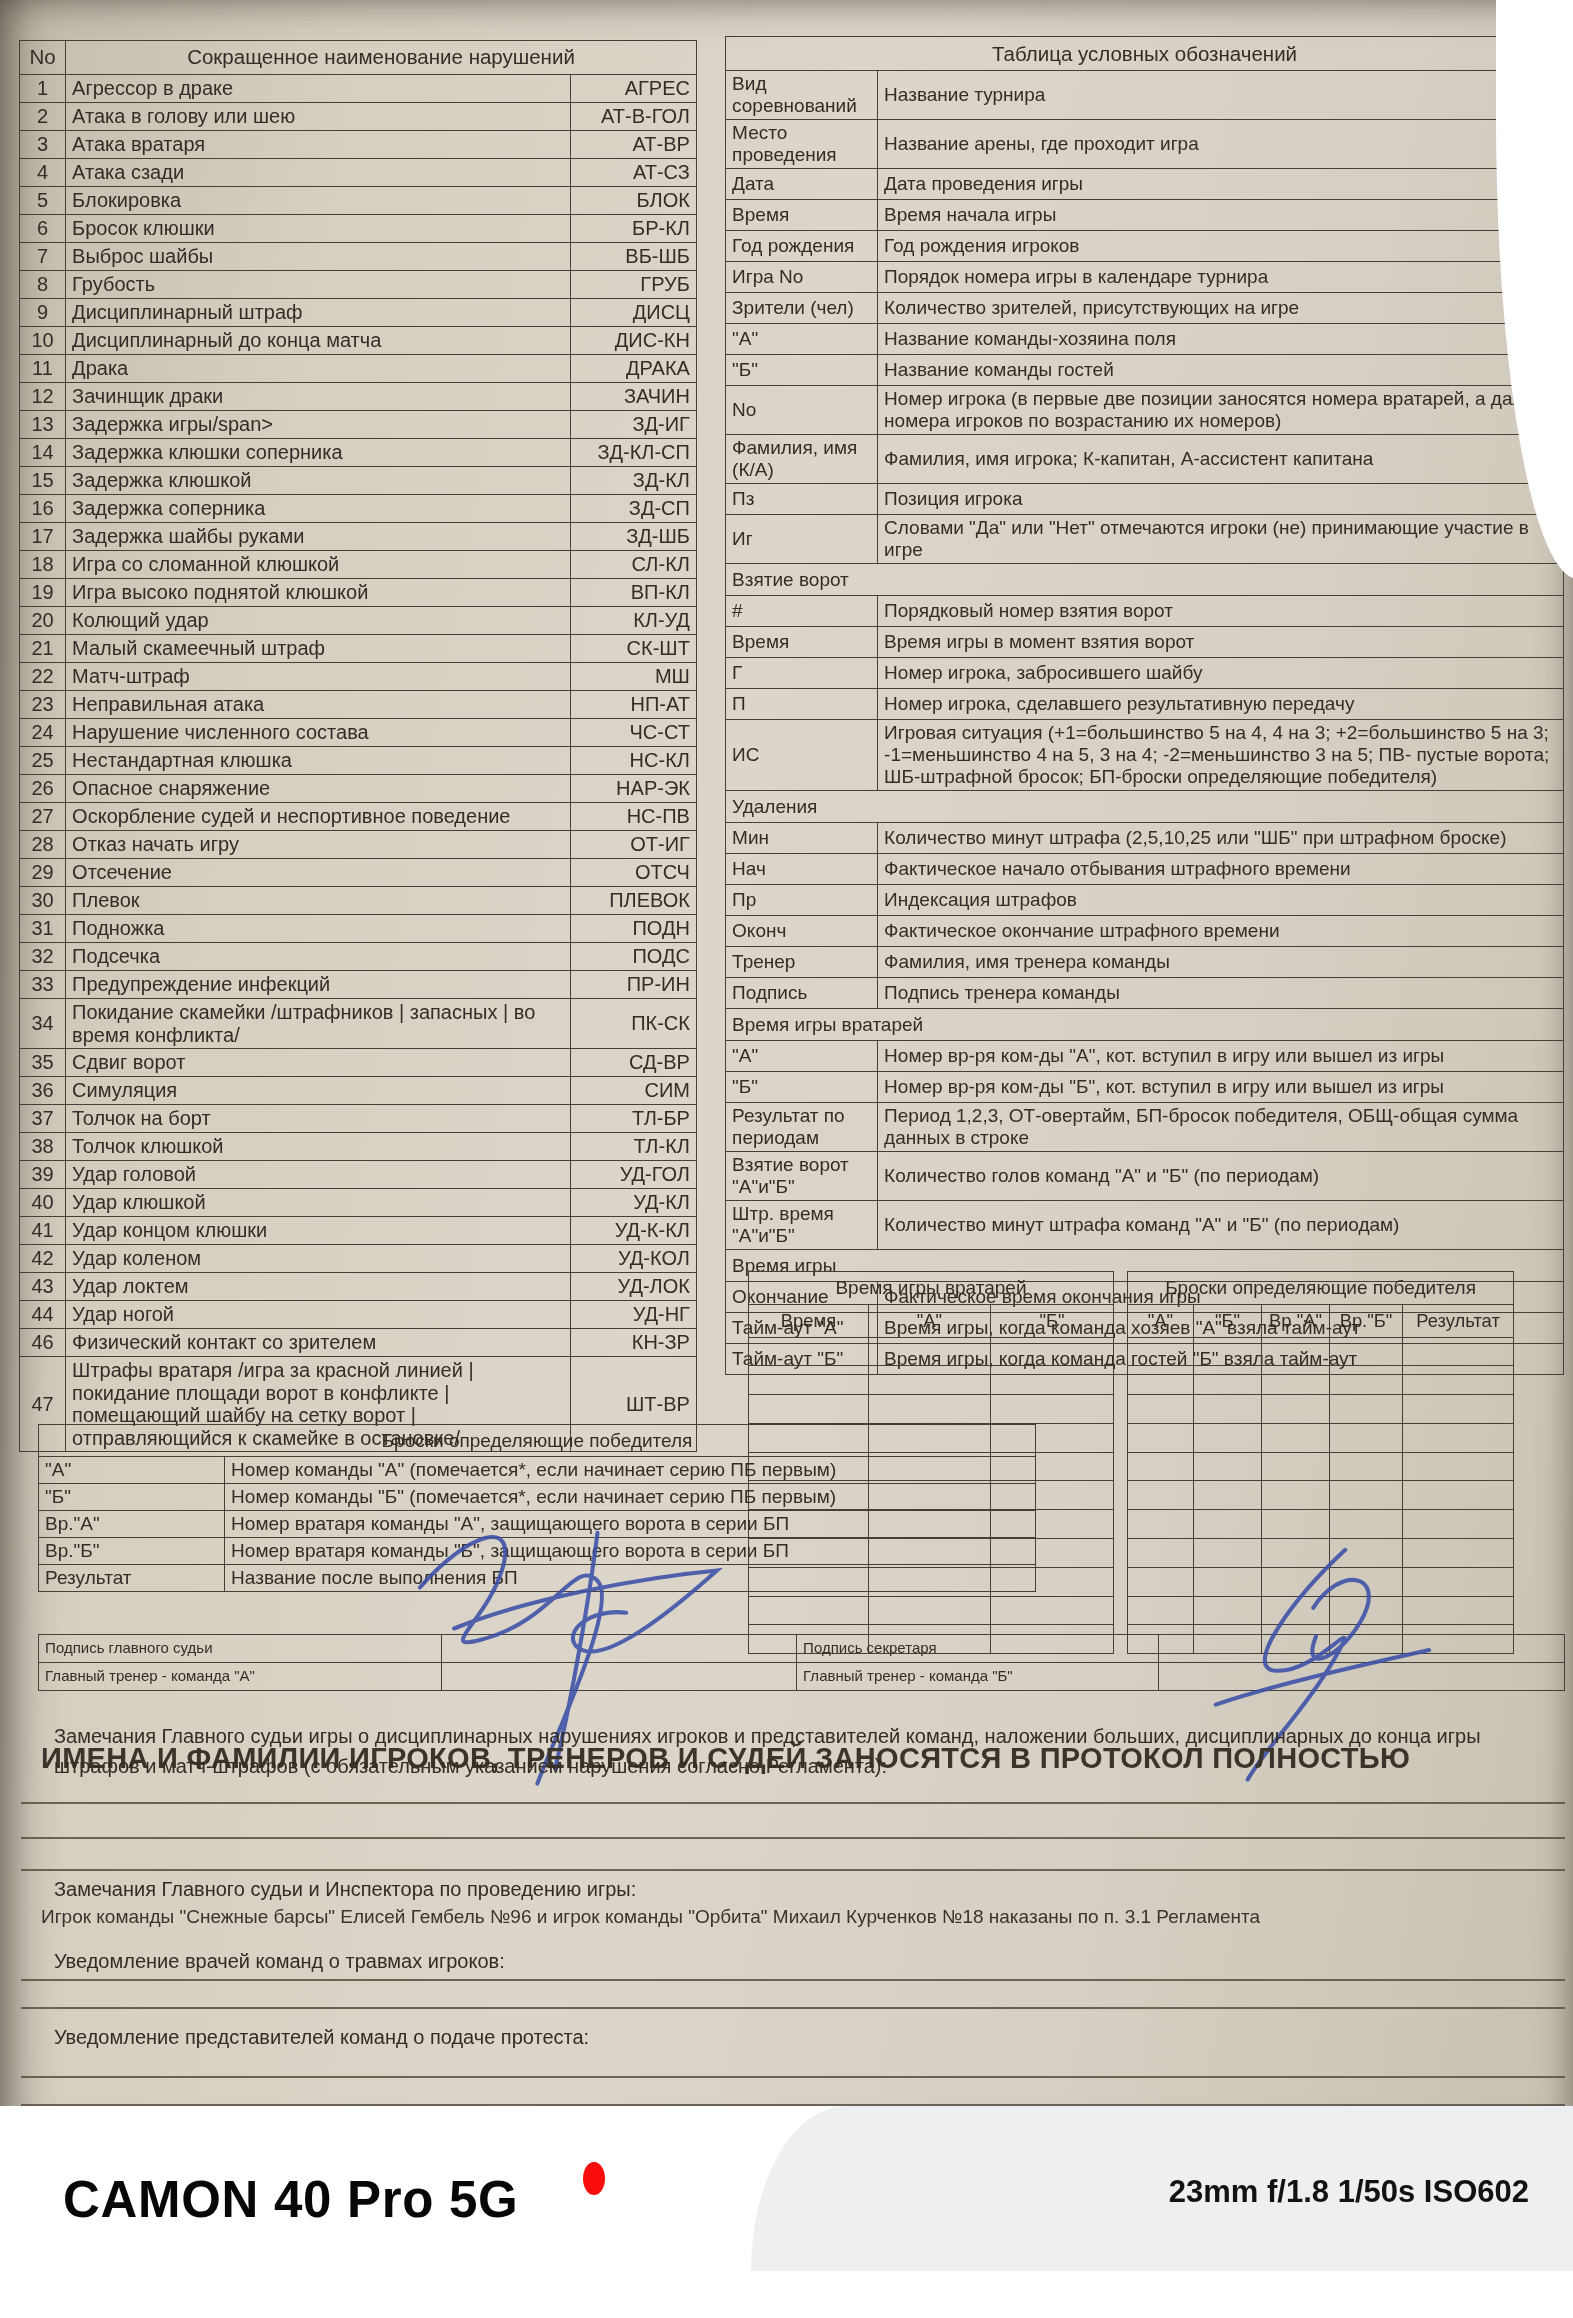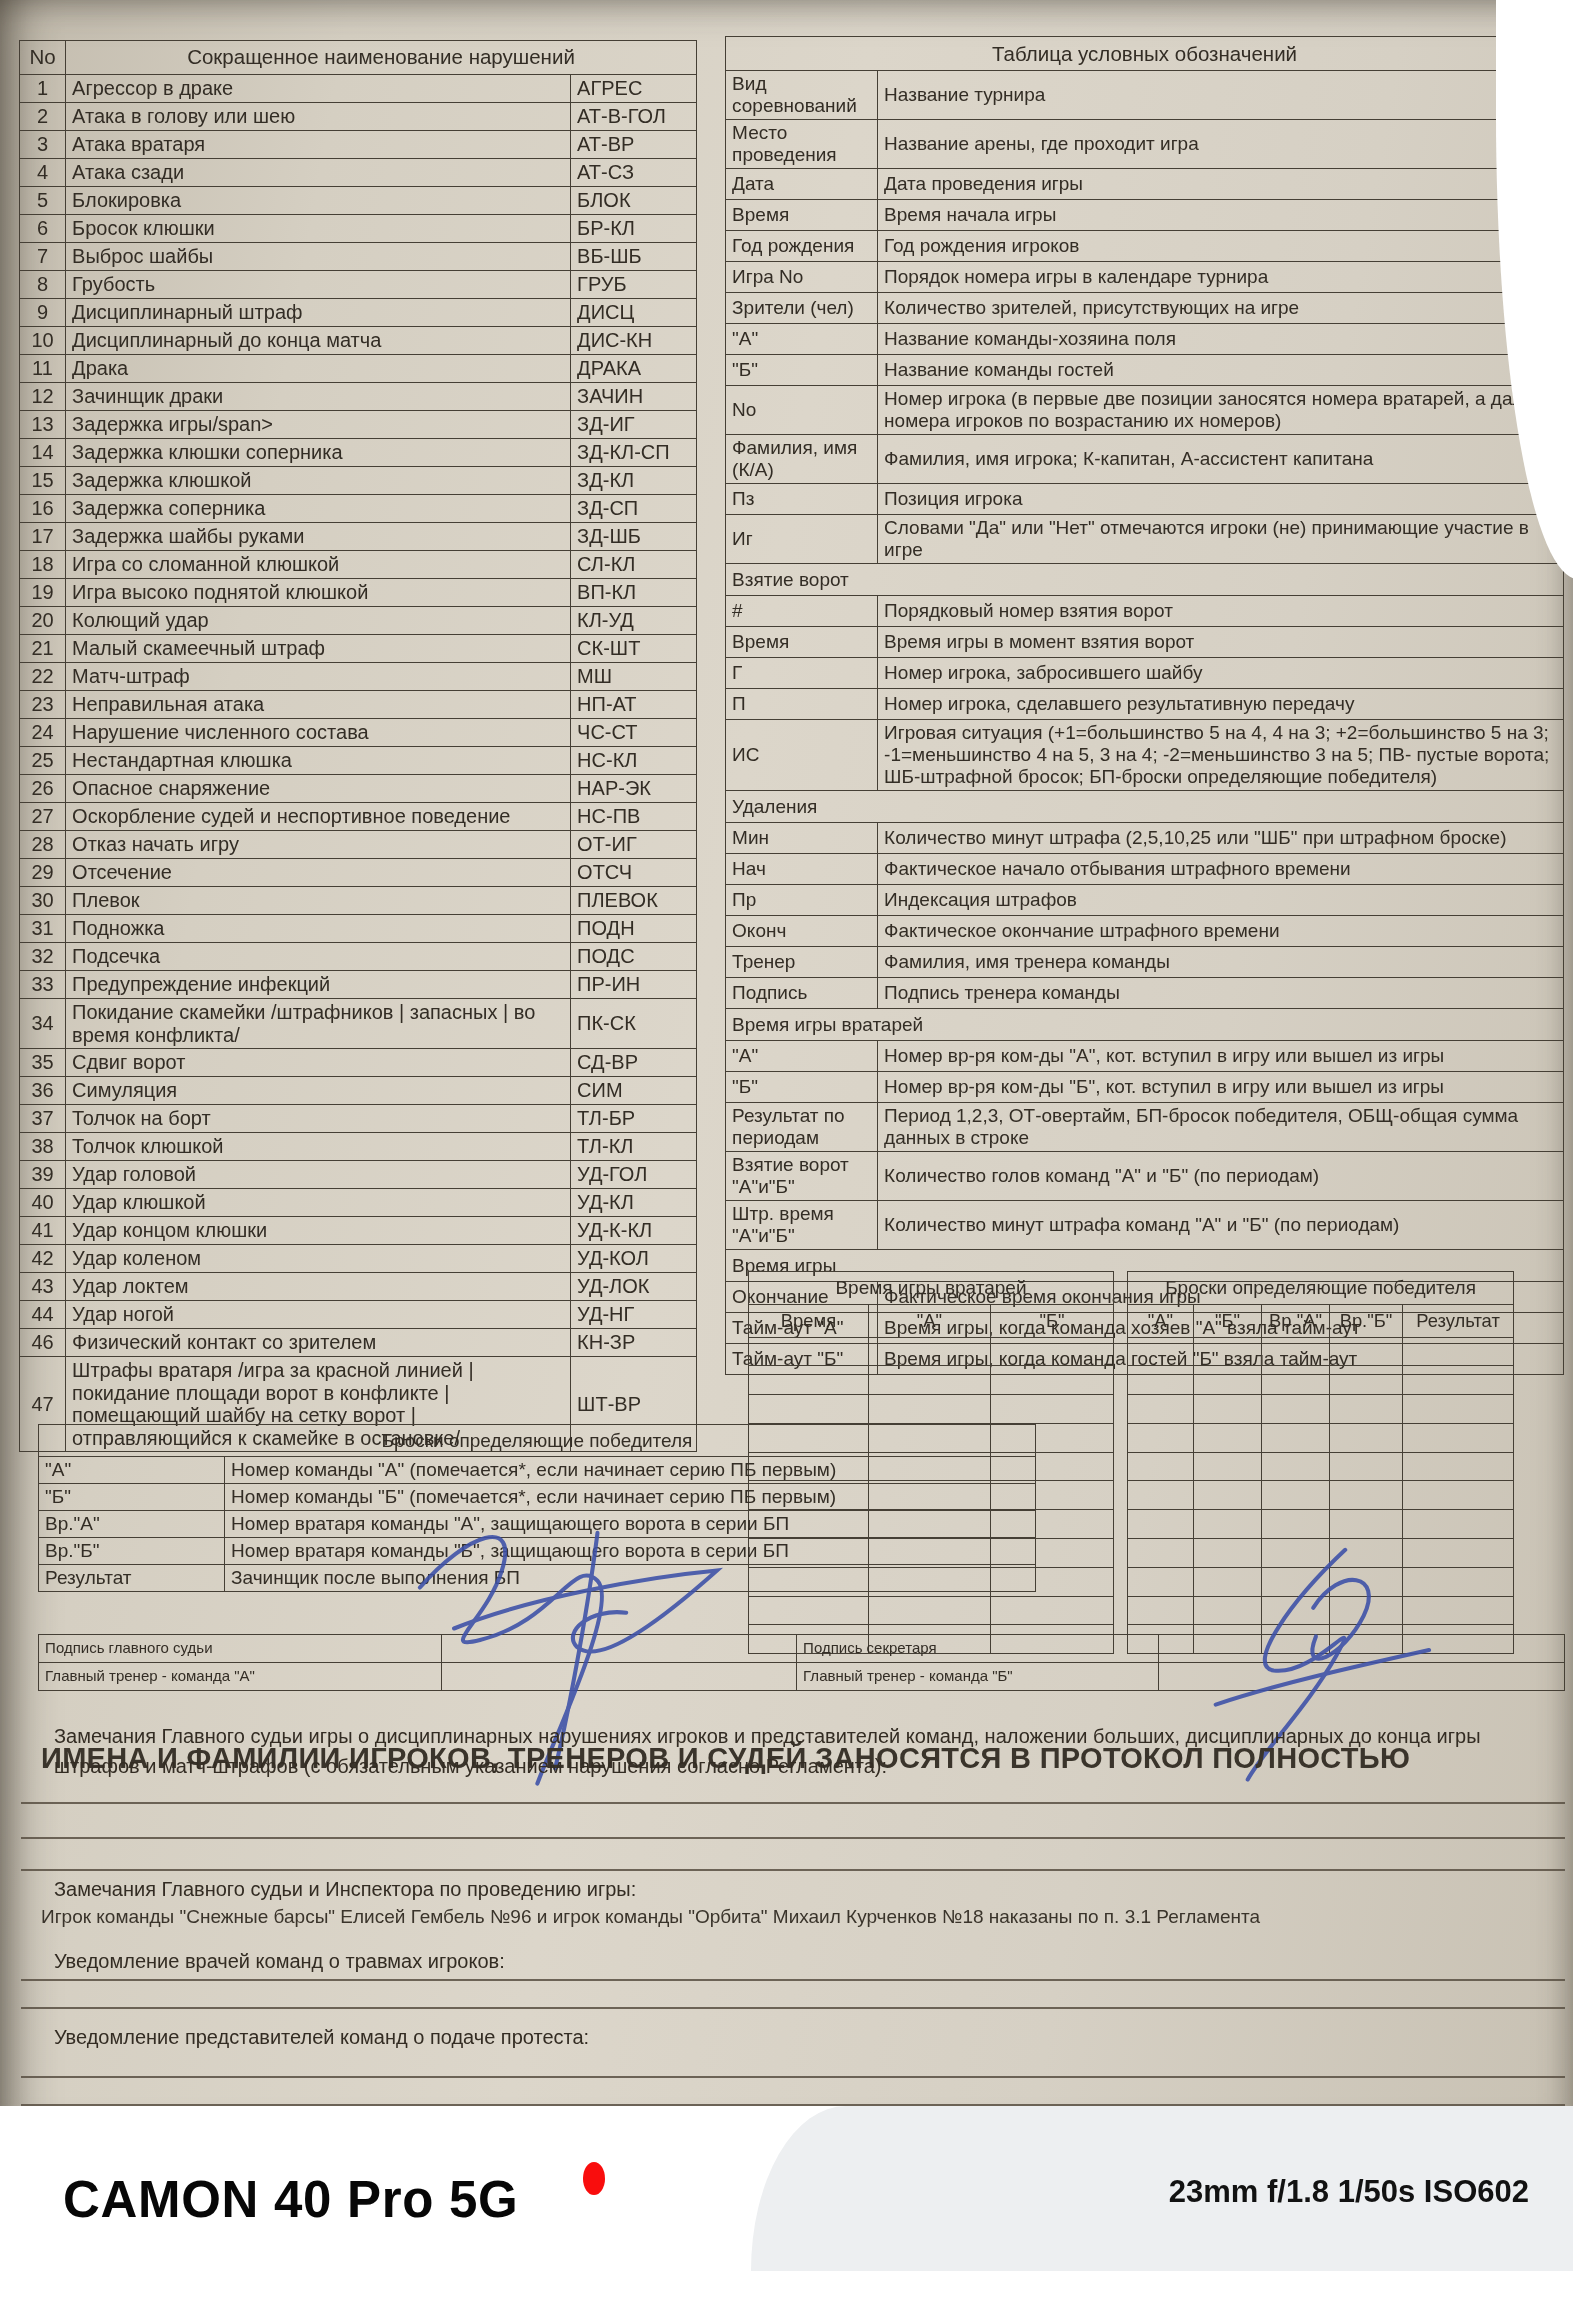--- a/index.html
+++ b/index.html
@@ -14,21 +14,21 @@
                inset 0 -31px 48px -27px rgba(48,42,33,.45);}
   .corner-white{position:absolute;top:-8.2px;right:-9.6px;width:87px;height:587px;background:#fff;
     border-bottom-left-radius:82px 464px;}
   table{border-collapse:collapse;table-layout:fixed;}
   td,th{border:1.4px solid #453f35;font-weight:normal;vertical-align:middle;
         padding:2px 6.1px;font-size:20px;line-height:22.5px;word-wrap:break-word;}
   
   .vio{position:absolute;left:19px;top:40px;width:677px;}
   .vio td{height:23px;}
   .vio .num{text-align:center;padding:2px 1.4px;}
-  .vio .code{text-align:left;}
+  .vio .code{text-align:right;}
   .vio .hdr{text-align:center;height:29px;font-size:20.5px;}
   
   .legend{position:absolute;left:725px;top:36px;width:838px;}
   .legend td{height:26px;font-size:19px;line-height:22px;}
   .legend .title{text-align:center;height:29px;font-size:20.5px;}
   .legend .section{height:27px;}
   
   .mini{position:absolute;}
   .mini td{font-size:18px;line-height:19px;height:25px;padding:1.4px 4.1px;}
   .mini .mini-title{text-align:center;height:29px;font-size:19px;}
@@ -652,21 +652,21 @@
           <tr>
             <td>Вр."А"</td>
             <td>Номер вратаря команды "А", защищающего ворота в серии БП</td>
           </tr>
           <tr>
             <td>Вр."Б"</td>
             <td>Номер вратаря команды "Б", защищающего ворота в серии БП</td>
           </tr>
           <tr>
             <td>Результат</td>
-            <td>Зачинщик после выполнения БП</td>
+            <td>Название после выполнения БП</td>
           </tr>
         </tbody>
     </table>
 
     <table class="sig">
       <colgroup>
           <col style="width:403px">
           <col style="width:355px">
           <col style="width:362px">
           <col style="width:406px">

